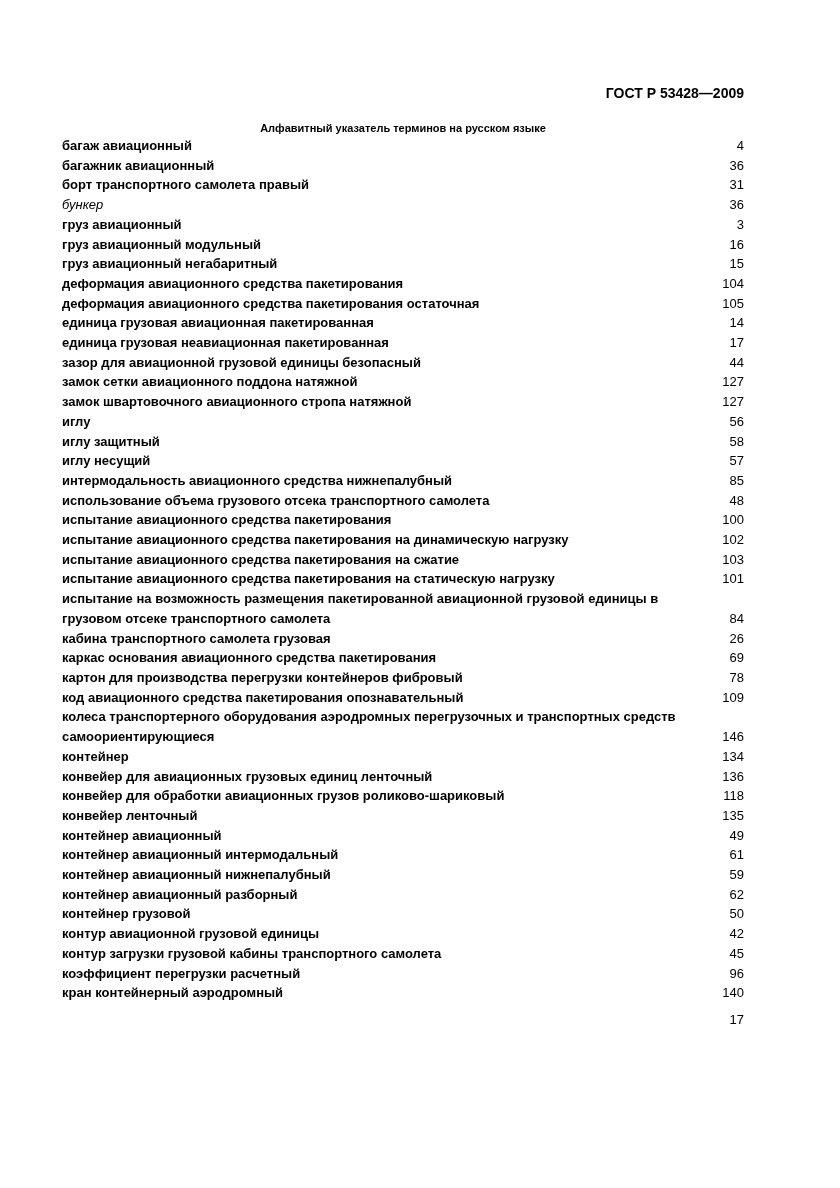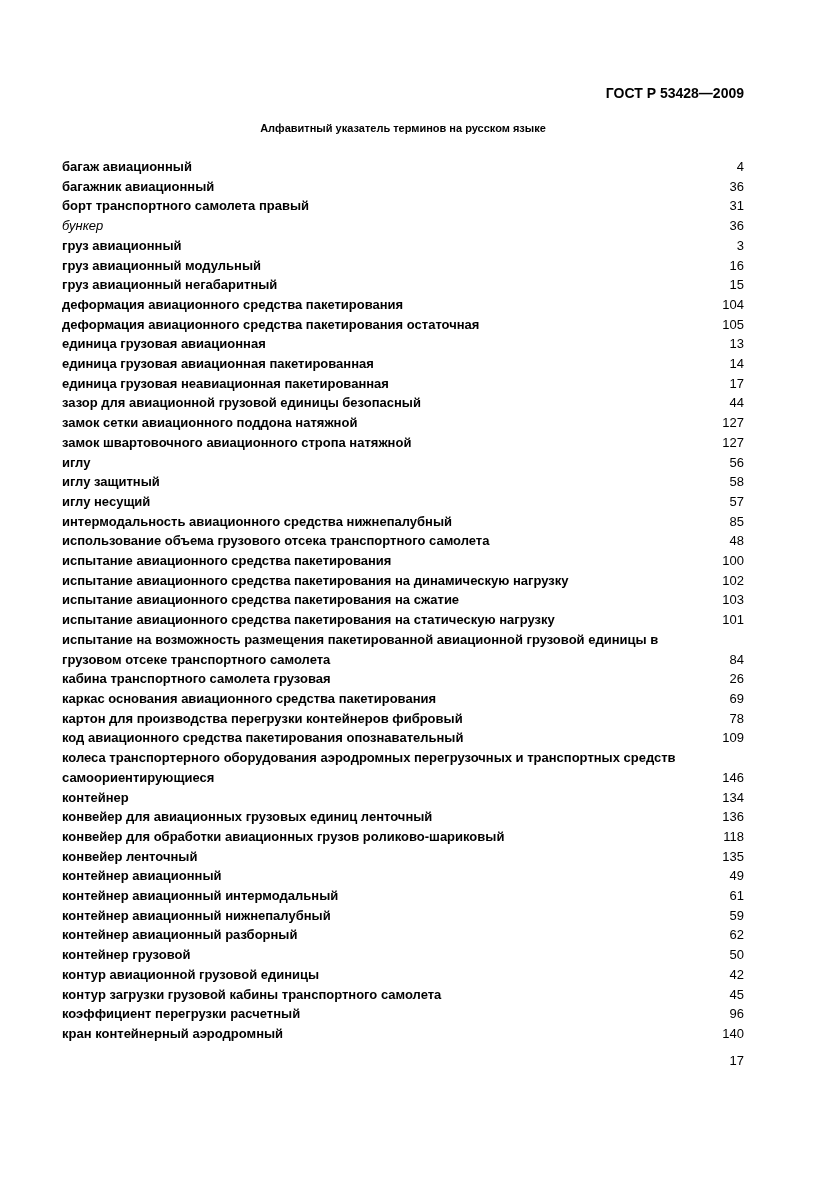--- a/index.html
+++ b/index.html
@@ -27,21 +27,20 @@
     line-height: 15px;
   }
   .title {
     text-align: center;
     font-weight: bold;
     font-size: 11px;
     line-height: 16px;
     margin: 19px 0 0 0;
   }
   .index-list {
-    margin-top: 21px;
   }
   .entry {
     display: flex;
     align-items: flex-end;
     font-size: 13px;
     line-height: 19.7px;
   }
   .term {
     flex: 1 1 auto;
     font-weight: bold;
@@ -115,24 +114,20 @@
   <div class="entry">
     <span class="term">деформация авиационного средства пакетирования</span>
     <span class="pagenum">104</span>
   </div>
 
   <div class="entry">
     <span class="term">деформация авиационного средства пакетирования остаточная</span>
     <span class="pagenum">105</span>
   </div>
 
-  <div class="entry">
-    <span class="term">единица грузовая авиационная</span>
-    <span class="pagenum">13</span>
-  </div>
 
   <div class="entry">
     <span class="term">единица грузовая авиационная пакетированная</span>
     <span class="pagenum">14</span>
   </div>
 
   <div class="entry">
     <span class="term">единица грузовая неавиационная пакетированная</span>
     <span class="pagenum">17</span>
   </div>

